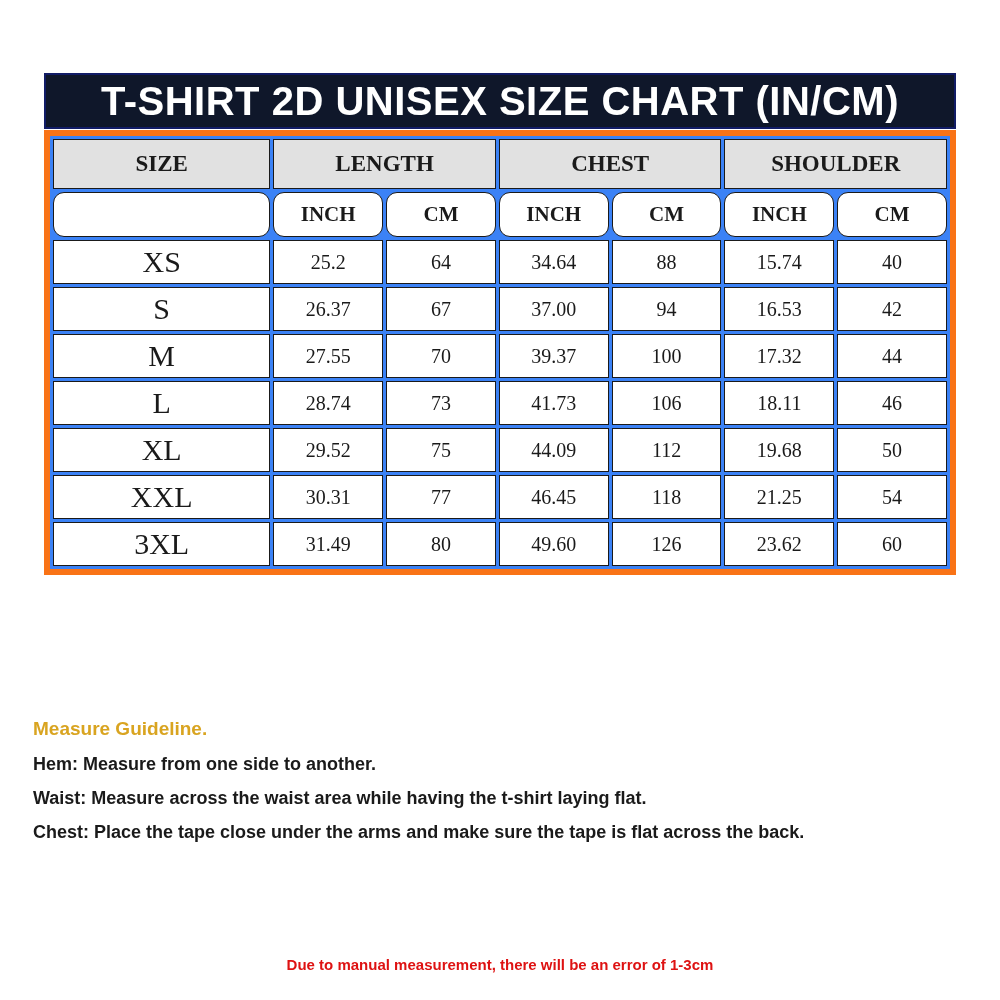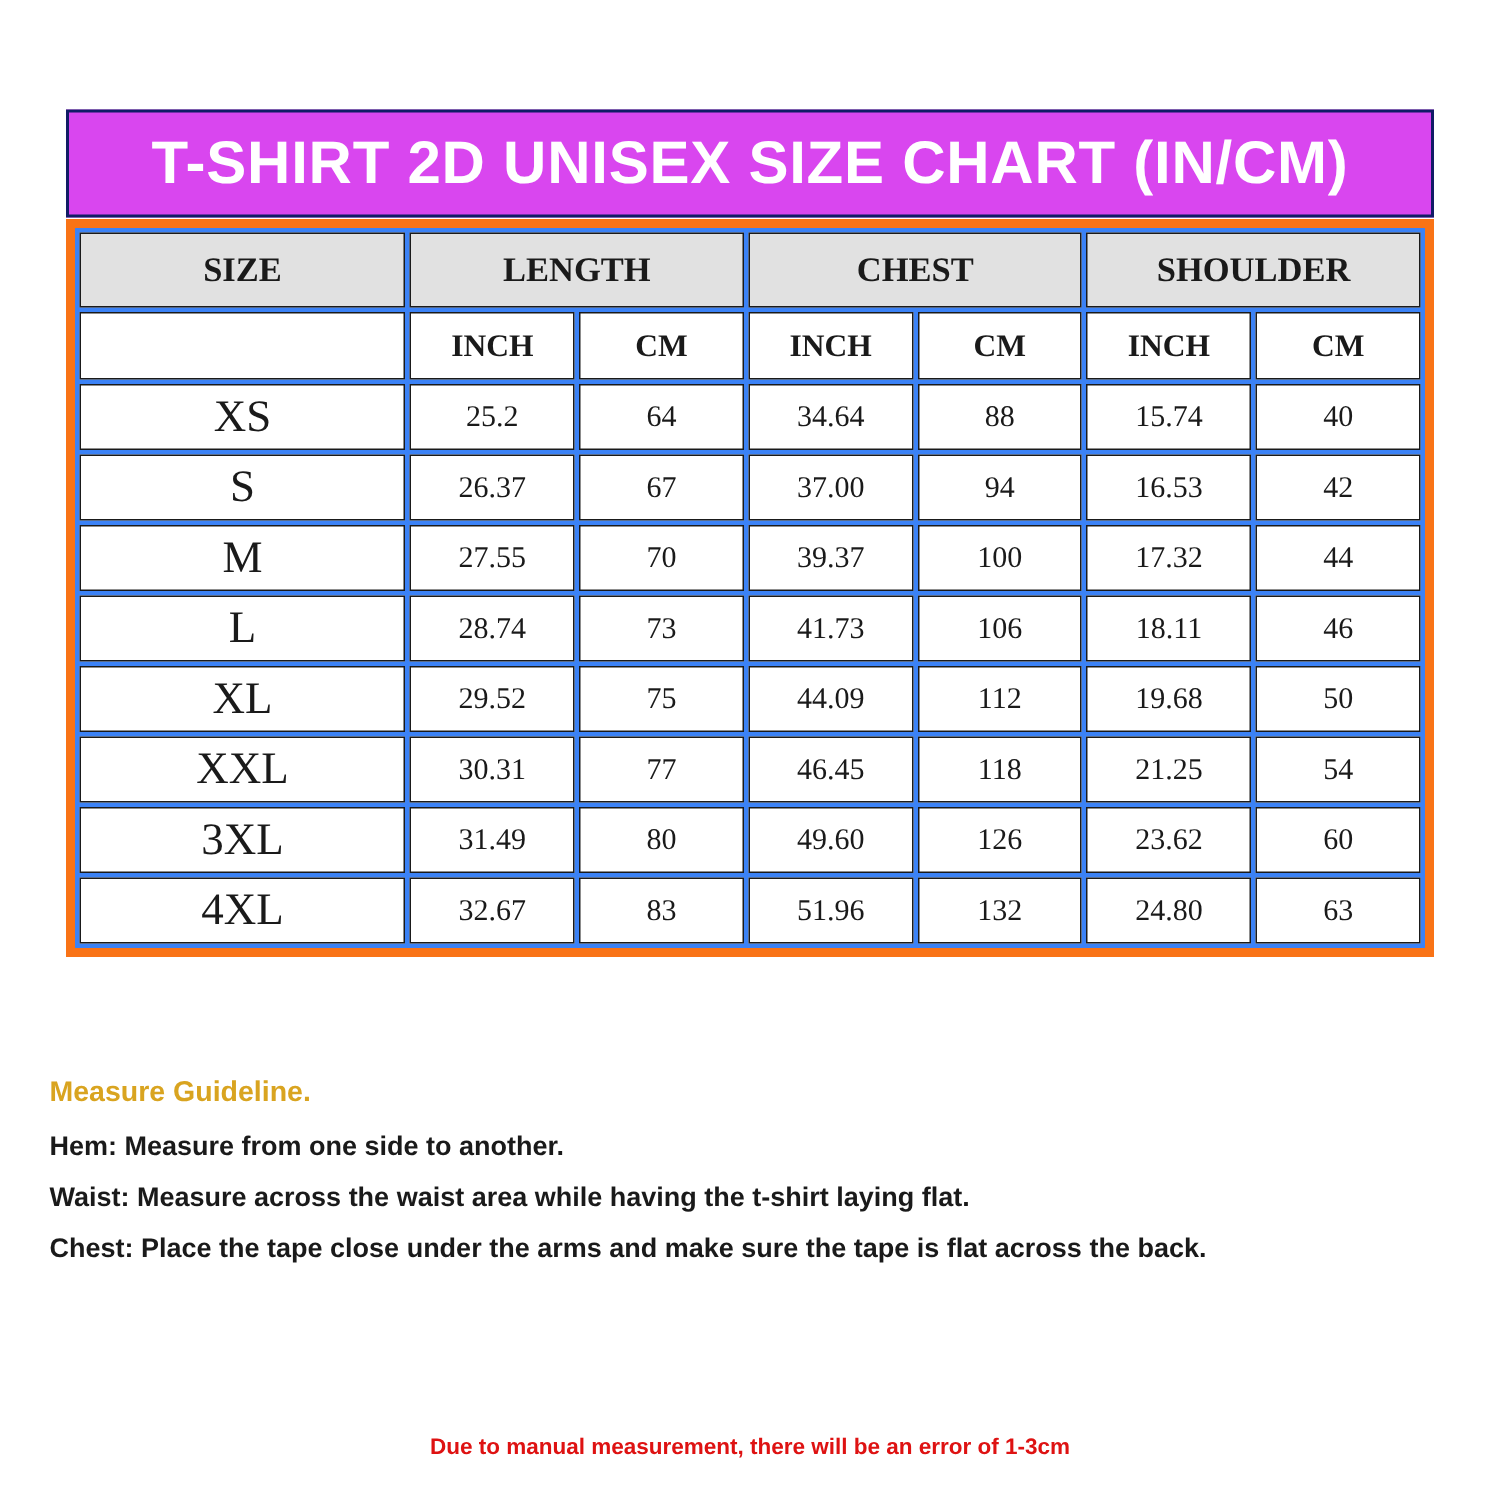--- a/index.html
+++ b/index.html
@@ -16,22 +16,22 @@
     overflow: hidden;
   }
   .chart-wrap {
     position: absolute;
     left: 44px;
     top: 73px;
     width: 912px;
   }
   .title-bar {
     width: 100%;
-    height: 72px;
-    background: #d946ef;
+    height: 56px;
+    background: #0f172a;
     border: 2px solid #111c66;
     color: #ffffff;
     font-weight: bold;
     font-size: 40px;
     letter-spacing: 0.5px;
     display: flex;
     align-items: center;
     justify-content: center;
     white-space: nowrap;
   }
@@ -58,20 +58,21 @@
   tr.group-row th {
     background: #e1e1e1;
     height: 50px;
     font-size: 23px;
     font-weight: bold;
   }
   tr.unit-row th {
     height: 45px;
     font-size: 21px;
     font-weight: bold;
+    border-radius: 11px;
   }
   tbody td {
     height: 44px;
     font-size: 20px;
     font-weight: normal;
   }
   tbody td.size-cell { font-size: 30px; }
   .guideline {
     position: absolute;
     left: 33px;
@@ -195,29 +196,20 @@
     </tr>
           <tr>
       <td class="size-cell">3XL</td>
       <td>31.49</td>
       <td>80</td>
       <td>49.60</td>
       <td>126</td>
       <td>23.62</td>
       <td>60</td>
     </tr>
-          <tr>
-      <td class="size-cell">4XL</td>
-      <td>32.67</td>
-      <td>83</td>
-      <td>51.96</td>
-      <td>132</td>
-      <td>24.80</td>
-      <td>63</td>
-    </tr>
         </tbody>
     </table>
   </div>
 
   <div class="guideline">
     <div class="guideline-heading">Measure Guideline.</div>
 
     <div class="guideline-item">
       <span class="g-label">Hem</span><span class="g-text">: Measure from one side to another.</span>
     </div>

